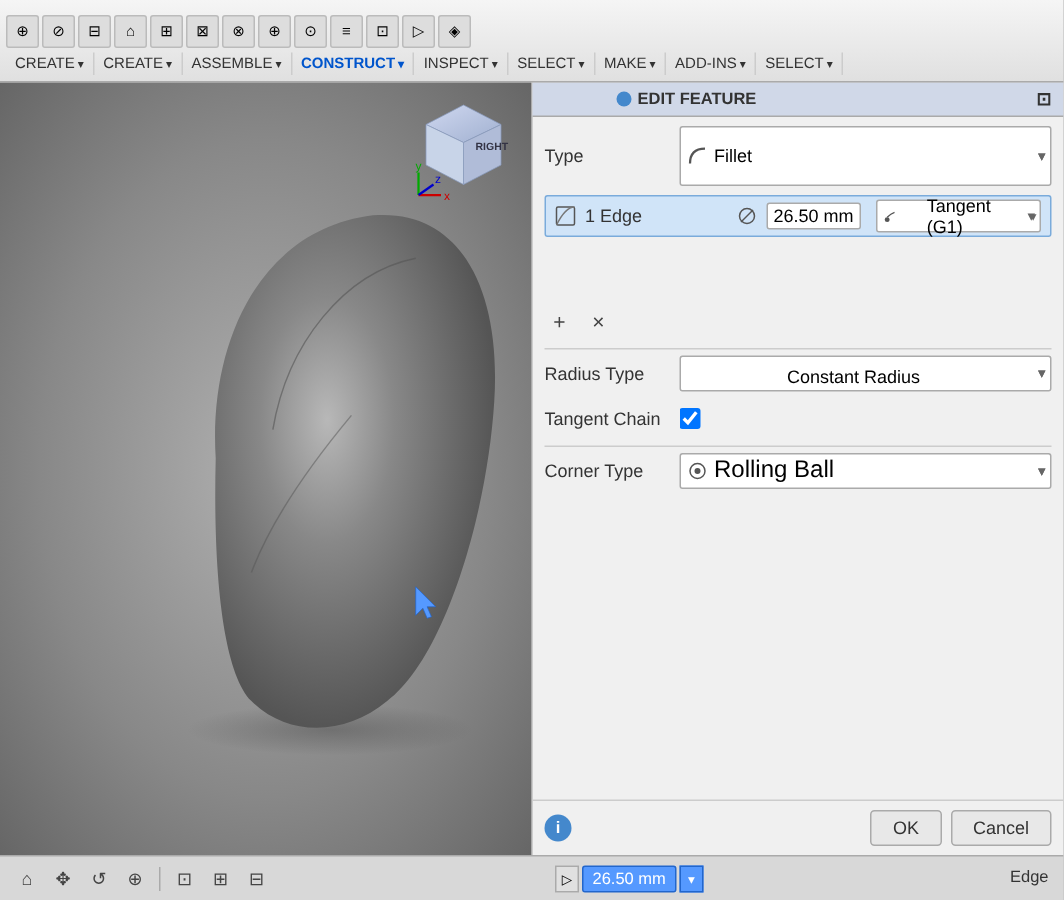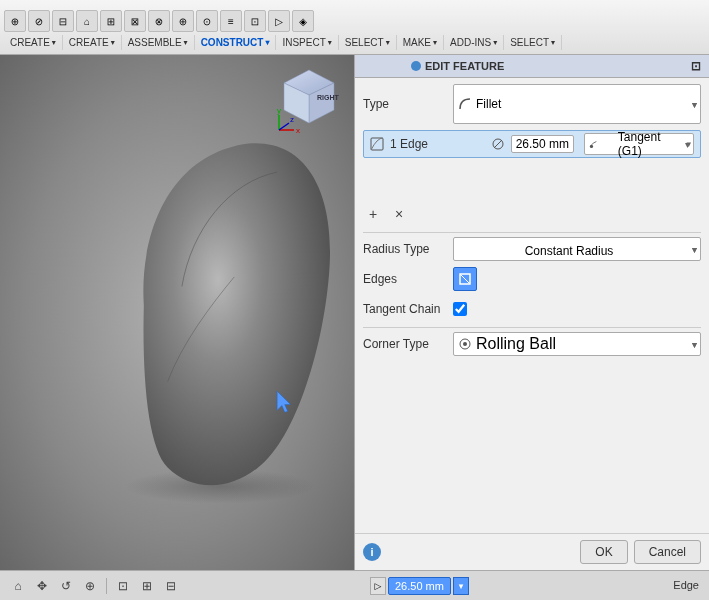--- a/index.html
+++ b/index.html
@@ -535,31 +535,20 @@
                 <circle cx="7" cy="7" r="5" fill="none" stroke="#555" stroke-width="1"></circle>
                 <line x1="7" y1="7" x2="12" y2="7" stroke="#555" stroke-width="1"></line>
               </svg>
               <span style="font-size:12px;">Constant Radius</span>
             </div>
             <span style="position:absolute;right:4px;top:50%;transform:translateY(-50%);font-size:10px;color:#666;pointer-events:none;">▾</span>
           </div>
         </div>
       </div>
 
-      <div class="panel-row">
-        <div class="panel-label">Edges</div>
-        <div class="panel-value">
-          <div style="background:#5599ff; border:1px solid #2266cc; border-radius:2px; width:24px; height:24px; display:flex; align-items:center; justify-content:center; cursor:pointer;">
-            <svg width="14" height="14" viewBox="0 0 14 14">
-              <path d="M2 2 L12 2 L12 12 L2 12 Z" fill="none" stroke="white" stroke-width="1.5"></path>
-              <path d="M2 2 L12 12" stroke="white" stroke-width="1"></path>
-            </svg>
-          </div>
-        </div>
-      </div>
 
       <div class="panel-row">
         <div class="panel-label">Tangent Chain</div>
         <div class="panel-value">
           <div class="checkbox-wrapper">
             <input type="checkbox" checked="" style="">
           </div>
         </div>
       </div>
 

